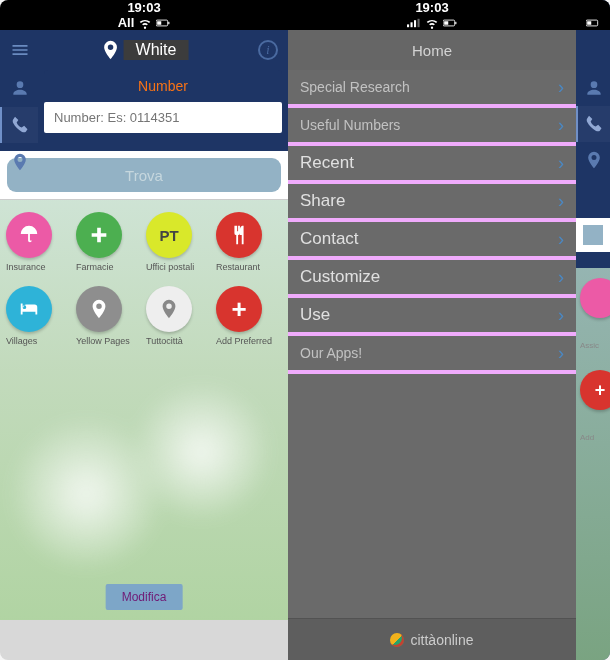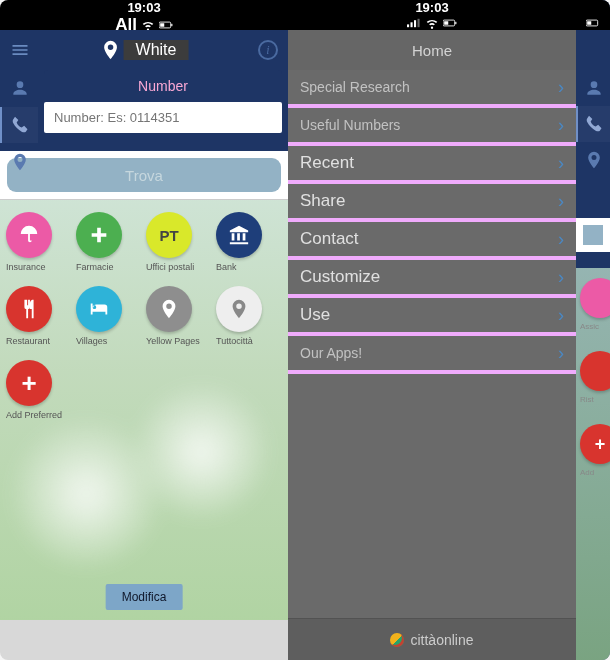--- a/index.html
+++ b/index.html
@@ -1,36 +1,36 @@
 <!DOCTYPE html>
 <html><head>
   <meta charset="utf-8">
   <style>
     * { box-sizing: border-box; margin: 0; padding: 0; font-family: -apple-system, Helvetica, Arial, sans-serif; }
     body { width: 610px; height: 660px; background: #f5f5f5; position: relative; overflow: hidden; border-radius: 8px; }
     .container { display: flex; width: 610px; height: 660px; }
     .screen { flex: 1; position: relative; background: #d8d8d8; }
 
     .status-bar { height: 30px; background: #000; color: #fff; display: flex; align-items: center; justify-content: space-between; padding: 0 12px; font-size: 13px; font-weight: 600; flex-direction: column; }
-    .status-icons { display: flex; align-items: center; gap: 4px; font-size: 17px; }
+    .status-icons { display: flex; align-items: center; gap: 4px; font-size: 13px; }
 
     
     .topbar { height: 40px; background: #1e3565; display: flex; align-items: center; position: relative; }
     .hamburger { width: 40px; height: 40px; display:flex; align-items:center; justify-content:center; color:#6a8bc0; cursor:pointer; }
     .topbar-title { position:absolute; left:50%; transform:translateX(-50%); display:flex; align-items:center; gap:2px; }
     .pin-svg { width:22px; height:22px; fill:#fff; }
     .title-text { background:#3c3c3c; color:#fff; padding:1px 12px; font-size:16px; }
     .info-icon { position:absolute; right:10px; width:20px; height:20px; border:2px solid #4a6aa0; border-radius:50%; color:#4a6aa0; display:flex; align-items:center; justify-content:center; font-size:12px; font-family: Georgia, serif; font-style: italic; }
 
     .searchbox-area { background:#1e3565; padding: 0px 6px 18px 44px; position: relative; }
     .left-tabs { position:absolute; left:0; top:0; width:38px; display:flex; flex-direction:column; height:110px; }
     .tab-item { flex:1; display:flex; align-items:center; justify-content:center; color:#5a7ab0; border-left:2px solid transparent; }
     .tab-item.active { border-left:2px solid #7090c8; background:rgba(255,255,255,0.04); color:#91a8d4;}
     .number-field-wrap { background:#1e3565; border-radius:4px; }
-    .number-label { color:#f9a8d4; text-align:center; font-size:14px; padding:8px 0; }
+    .number-label { color:#f97316; text-align:center; font-size:14px; padding:8px 0; }
     .number-input { width:100%; background:#fff; border:none; padding:8px 10px; font-size:13px; color:#888; border-radius:2px; }
 
     .trova-row { padding:7px; background:#fff; border-bottom:1px solid #ccc; }
     .trova-btn { width:100%; height:34px; background:#93b2c5; color:#c6d7de; border:none; font-size:15px; border-radius:9px; }
 
     .categories { background: linear-gradient(180deg, rgba(200,235,210,0.6), rgba(180,220,170,0.6) 40%, rgba(160,210,140,0.7)); position:relative; height: 420px; padding: 12px 6px; }
     .categories::before { content:""; position:absolute; inset:0; background: radial-gradient(circle at 30% 70%, #fff 3%, transparent 22%), radial-gradient(circle at 70% 60%, #fff 3%, transparent 22%); filter:blur(8px); pointer-events:none; opacity:0.7; }
     .cat-grid { display:grid; grid-template-columns: repeat(4, 1fr); gap: 14px 4px; position:relative; }
     .cat-item { display:flex; flex-direction:column; align-items:flex-start; gap:4px; }
     .cat-circle { width:46px; height:46px; border-radius:50%; display:flex; align-items:center; justify-content:center; color:#fff; font-weight:bold; font-size:18px; box-shadow: 0 2px 3px rgba(0,0,0,0.2); }
@@ -39,42 +39,42 @@
     .c-green { background:#4caf50; }
     .c-yellow { background:#d9e82a; color:#444; font-size:14px; }
     .c-navy { background:#1e3e7a; }
     .c-red { background:#d8342e; }
     .c-cyan { background:#2eb3d8; }
     .c-grey { background:#8e8e8e; }
     .c-white { background:#eee; }
     .c-plus { background:#d8342e; }
 
     .modifica-box { position:absolute; bottom:10px; left:50%; transform:translateX(-50%); }
-    .modifica-btn { background:#7da6c8; color:#0f172a; border:none; padding:6px 16px; font-size:12px; border-radius:2px; }
+    .modifica-btn { background:#7da6c8; color:#701a75; border:none; padding:6px 16px; font-size:12px; border-radius:2px; }
 
     
     .screen-right { background:#6a6a6a; }
     .menu-header { height:40px; display:flex; align-items:center; justify-content:center; color:#d3d3d3; font-size:15px; background:#666; }
     .menu-list { }
     .menu-item { height:38px; padding:0 12px; display:flex; align-items:center; justify-content:space-between; color:#c2c2c2; font-size:14px; border-bottom:4px solid #f0abfc; cursor:pointer; }
     .menu-item.big { font-size:17px; color:#e0e0e0; }
     .chevron { color:#4a88c4; font-size:18px; }
     .bottom-bar { position:absolute; bottom:0; left:0; right:0; height:42px; background:#5e5e5e; display:flex; align-items:center; justify-content:center; gap:6px; color:#ccc; font-size:14px; border-top: 1px solid #525252;}
     .logo-dot { width:14px; height:14px; border-radius:50%; background:linear-gradient(135deg,#f2b21b 50%,#28a36a 50%); box-shadow: inset -2px -2px 0 #c44032;}
     
     
     .edge-strip { width:34px; background:#1e3565; display:flex; flex-direction:column;}
     .edge-strip .status-bar {padding:0 4px;}
     .edge-strip-body { position:relative; flex:1;}
     .edge-tab-col { position:absolute; top:40px; left:0; width:34px; }
     .edge-tab-col .tab-item {height:36px;}
     .edge-strip .cat-sliver {position:absolute; top:222px; left:0; width:34px; }
     .edge-strip .cat-sliver .cat-item {margin-bottom:12px;}
     .edge-strip .cat-sliver .cat-circle {width:40px; height:40px; margin-left:4px;}
-    .edge-strip .cat-sliver .cat-label {font-size:8px; color:#888; padding-left:4px;}
+    .edge-strip .cat-sliver .cat-label {font-size:8px; color:#888; padding-left:4px;margin-top:19px;}
 
     svg.icon { width:20px; height:20px; fill:currentColor; }
     svg.icon-sm { width:14px; height:14px; fill:currentColor; }
   </style>
 </head>
 <body>
 
 <div class="container">
 
   <div class="screen">
@@ -152,28 +152,20 @@
                 <path d="M10 4h4v6h6v4h-6v6h-4v-6H4v-4h6z"></path>
               </svg>
             </div>
             <div class="cat-label">Farmacie</div>
           </div>
           <div class="cat-item">
             <div class="cat-circle c-yellow">
               <span style="font-size:15px; font-weight:bold;">PT</span>
             </div>
             <div class="cat-label">Uffici postali</div>
-          </div>
-          <div class="cat-item">
-            <div class="cat-circle c-navy">
-              <svg viewBox="0 0 24 24" style="width:22px;height:22px;fill:currentColor;">
-                <path d="M12 2l10 5v2H2V7zM4 10h3v8H4zm6 0h3v8h-3zm6 0h3v8h-3zM2 20h20v2H2z"></path>
-              </svg>
-            </div>
-            <div class="cat-label">Bank</div>
           </div>
           <div class="cat-item">
             <div class="cat-circle c-red">
               <svg viewBox="0 0 24 24" style="width:22px;height:22px;fill:currentColor;">
                 <path d="M7 2v8a2 2 0 002 2v10h2V12a2 2 0 002-2V2h-2v6h-1V2h-1v6H9V2zm9 0c-1 0-3 1-3 5v5h2v10h2V2z"></path>
               </svg>
             </div>
             <div class="cat-label">Restaurant</div>
           </div>
           <div class="cat-item">
@@ -298,24 +290,20 @@
             </svg>
           </div>
       </div>
       <div style="position:absolute; top:188px; left:0; right:0; height:34px; background:#93b2c5; border:7px solid #fff;"></div>
       <div class="cat-sliver" style="top:238px; background:linear-gradient(180deg, rgba(200,235,210,0.7), rgba(160,210,140,0.7)); height:400px; padding-top:10px;">
         <div class="cat-item">
             <div class="cat-circle c-pink"></div>
             <div class="cat-label">Assic</div>
           </div>
         <div class="cat-item" style="margin-top:20px;">
-            <div class="cat-circle c-red"></div>
-            <div class="cat-label">Rist</div>
-          </div>
-        <div class="cat-item" style="margin-top:20px;">
             <div class="cat-circle c-plus">+</div>
             <div class="cat-label">Add</div>
           </div>
       </div>
     </div>
   </div>
 
 </div>
 
 </body></html>

